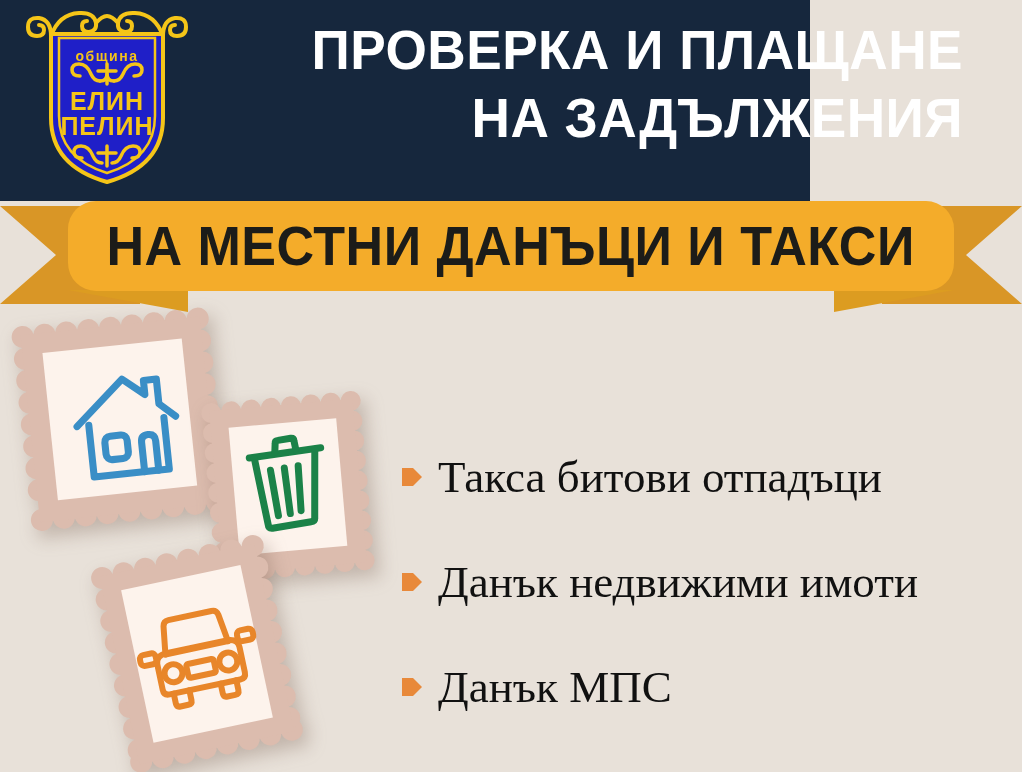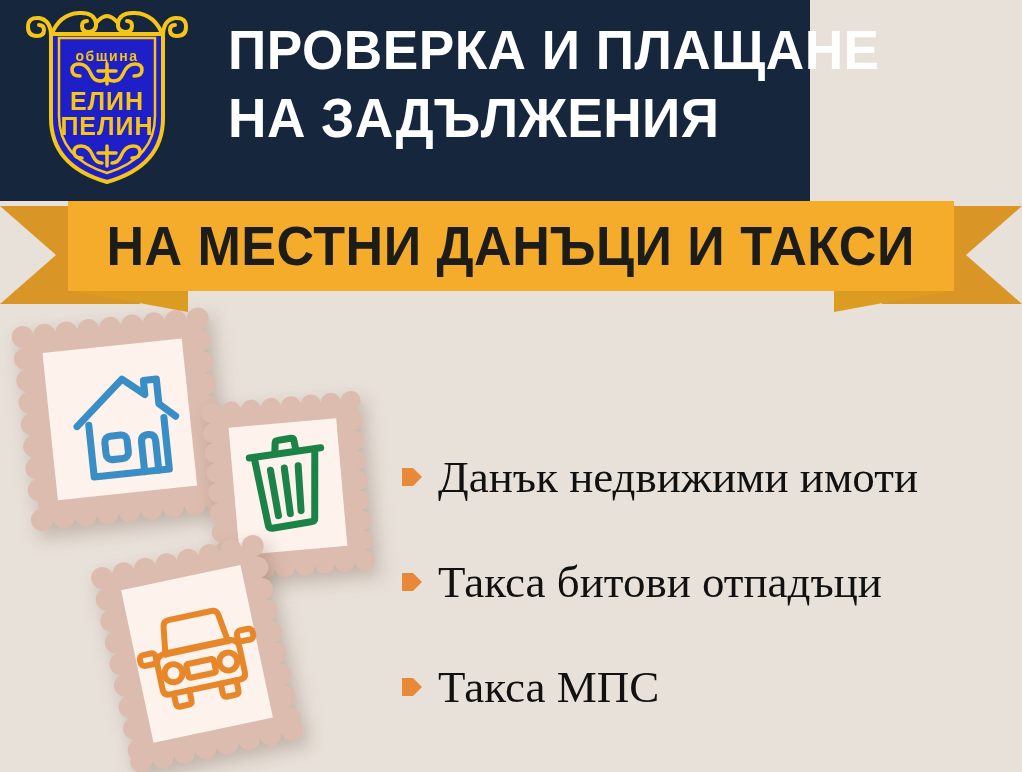--- a/index.html
+++ b/index.html
@@ -35,24 +35,24 @@
     position: absolute;
     left: 24px;
     top: 6px;
     width: 166px;
     height: 182px;
   }
   .logo-wrap svg { display: block; }
 
   .header-titles {
     position: absolute;
-    left: 208px;
+    left: 183px;
     top: 16px;
     width: 800px;
-    text-align: left;
+    text-align: right;
   }
   .title-line {
     color: #ffffff;
     font-family: "Liberation Sans", sans-serif;
     font-weight: bold;
     font-size: 56px;
     line-height: 68px;
     letter-spacing: 0.5px;
     transform: scaleX(0.95);
     transform-origin: center;
@@ -101,20 +101,21 @@
   .ribbon-band {
     position: absolute;
     left: 68px;
     top: 3px;
     width: 886px;
     height: 90px;
     background: #f4ac2a;
     display: flex;
     align-items: center;
     justify-content: center;
+    border-radius: 28px;
   }
   .ribbon-text {
     color: #1c1c19;
     font-family: "Liberation Sans", sans-serif;
     font-weight: bold;
     font-size: 56px;
     line-height: 60px;
     letter-spacing: 0.5px;
     transform: scaleX(0.93);
     white-space: nowrap;
@@ -327,39 +328,39 @@
   </div>
 
   <div class="bullet-list">
 
     <div class="bullet-row">
       <span class="bullet-marker">
         <svg width="20" height="24" viewBox="0 0 20 24" xmlns="http://www.w3.org/2000/svg">
           <path d="M0 3 L11 3 L20 12 L11 21 L0 21 Z" fill="#e8893a"></path>
         </svg>
       </span>
-      <span class="bullet-label">Данък недвижими имоти</span>
+      <span class="bullet-label">Такса битови отпадъци</span>
     </div>
 
     <div class="bullet-row">
       <span class="bullet-marker">
         <svg width="20" height="24" viewBox="0 0 20 24" xmlns="http://www.w3.org/2000/svg">
           <path d="M0 3 L11 3 L20 12 L11 21 L0 21 Z" fill="#e8893a"></path>
         </svg>
       </span>
-      <span class="bullet-label">Такса битови отпадъци</span>
+      <span class="bullet-label">Данък недвижими имоти</span>
     </div>
 
     <div class="bullet-row">
       <span class="bullet-marker">
         <svg width="20" height="24" viewBox="0 0 20 24" xmlns="http://www.w3.org/2000/svg">
           <path d="M0 3 L11 3 L20 12 L11 21 L0 21 Z" fill="#e8893a"></path>
         </svg>
       </span>
-      <span class="bullet-label">Такса МПС</span>
+      <span class="bullet-label">Данък МПС</span>
     </div>
 
   </div>
 
   <div class="header">
 
     <div class="logo-wrap">
       <svg width="166" height="182" viewBox="0 0 166 182" xmlns="http://www.w3.org/2000/svg">
 
         <path d="M27 28 L27 112 Q27 160 83 176 Q139 160 139 112 L139 28 Z" fill="#1f1fc8"></path>

